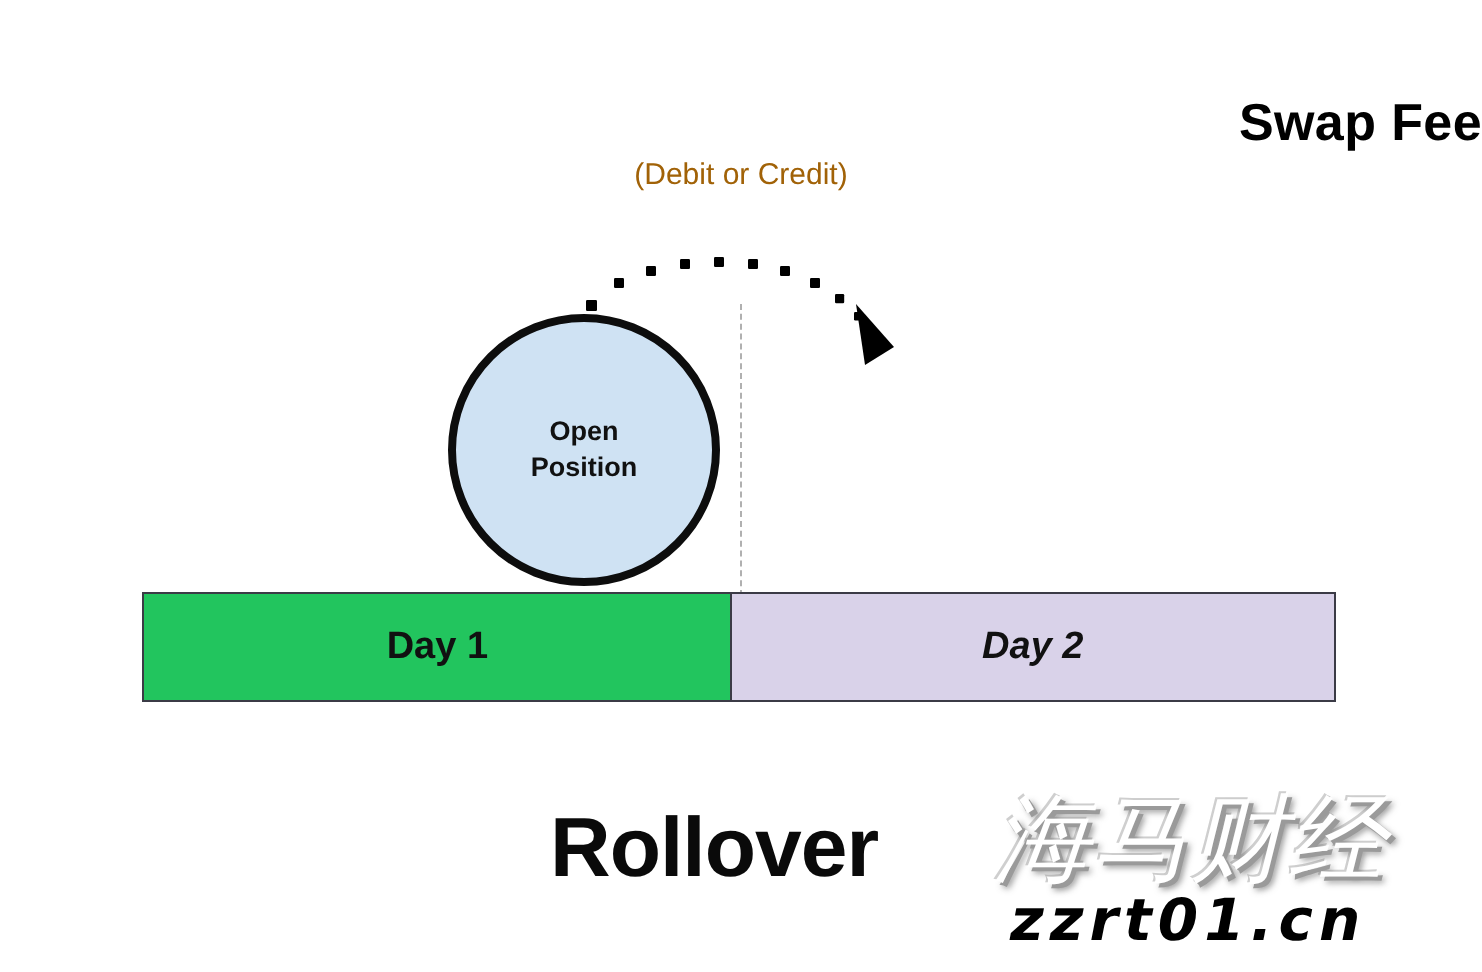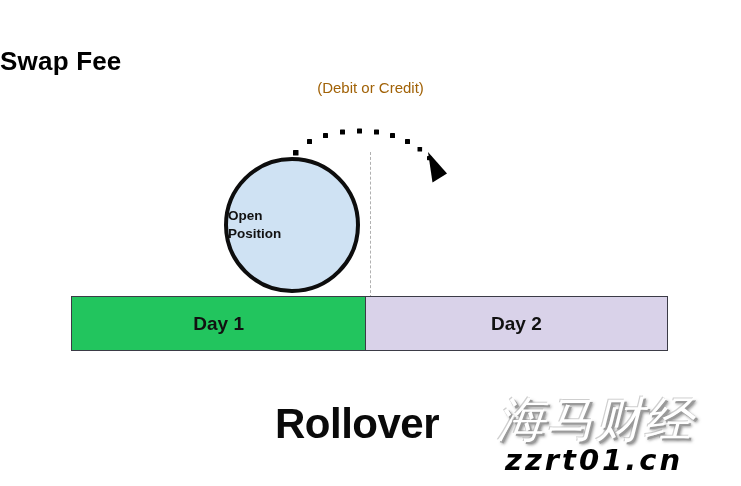--- a/index.html
+++ b/index.html
@@ -17,21 +17,21 @@
     background: #ffffff;
     overflow: hidden;
   }
 
   
   #swap-fee-title {
     position: absolute;
     left: 0;
     top: 46px;
     width: 741px;
-    text-align: left;
+    text-align: right;
     font-size: 26px;
     font-weight: bold;
     color: #000000;
     letter-spacing: 0.2px;
   }
   #swap-fee-subtitle {
     position: absolute;
     left: 0;
     top: 79px;
     width: 741px;
@@ -67,21 +67,21 @@
     left: 224px;
     top: 157px;
     width: 136px;
     height: 136px;
     border-radius: 50%;
     background: #cfe2f3;
     border: 4px solid #0d0d0d;
     box-sizing: border-box;
     display: flex;
     flex-direction: column;
-    align-items: flex-start;
+    align-items: center;
     justify-content: center;
     z-index: 4;
   }
   #open-position-circle .circle-line {
     font-size: 13.5px;
     font-weight: bold;
     color: #111111;
     line-height: 1.32;
     text-align: center;
   }
@@ -109,20 +109,21 @@
   }
   #day-cell-1 {
     width: 300px;
     background: #22c55e;
   }
   #day-cell-2 {
     width: 308px;
     background: #d9d2e9;
     border-left: 1.6px solid #3b3b46;
     margin-left: -1.6px;
+    font-style: italic;
   }
 
   
   #rollover-caption {
     position: absolute;
     left: 275px;
     top: 400px;
     font-size: 42px;
     font-weight: bold;
     color: #0a0a0a;

